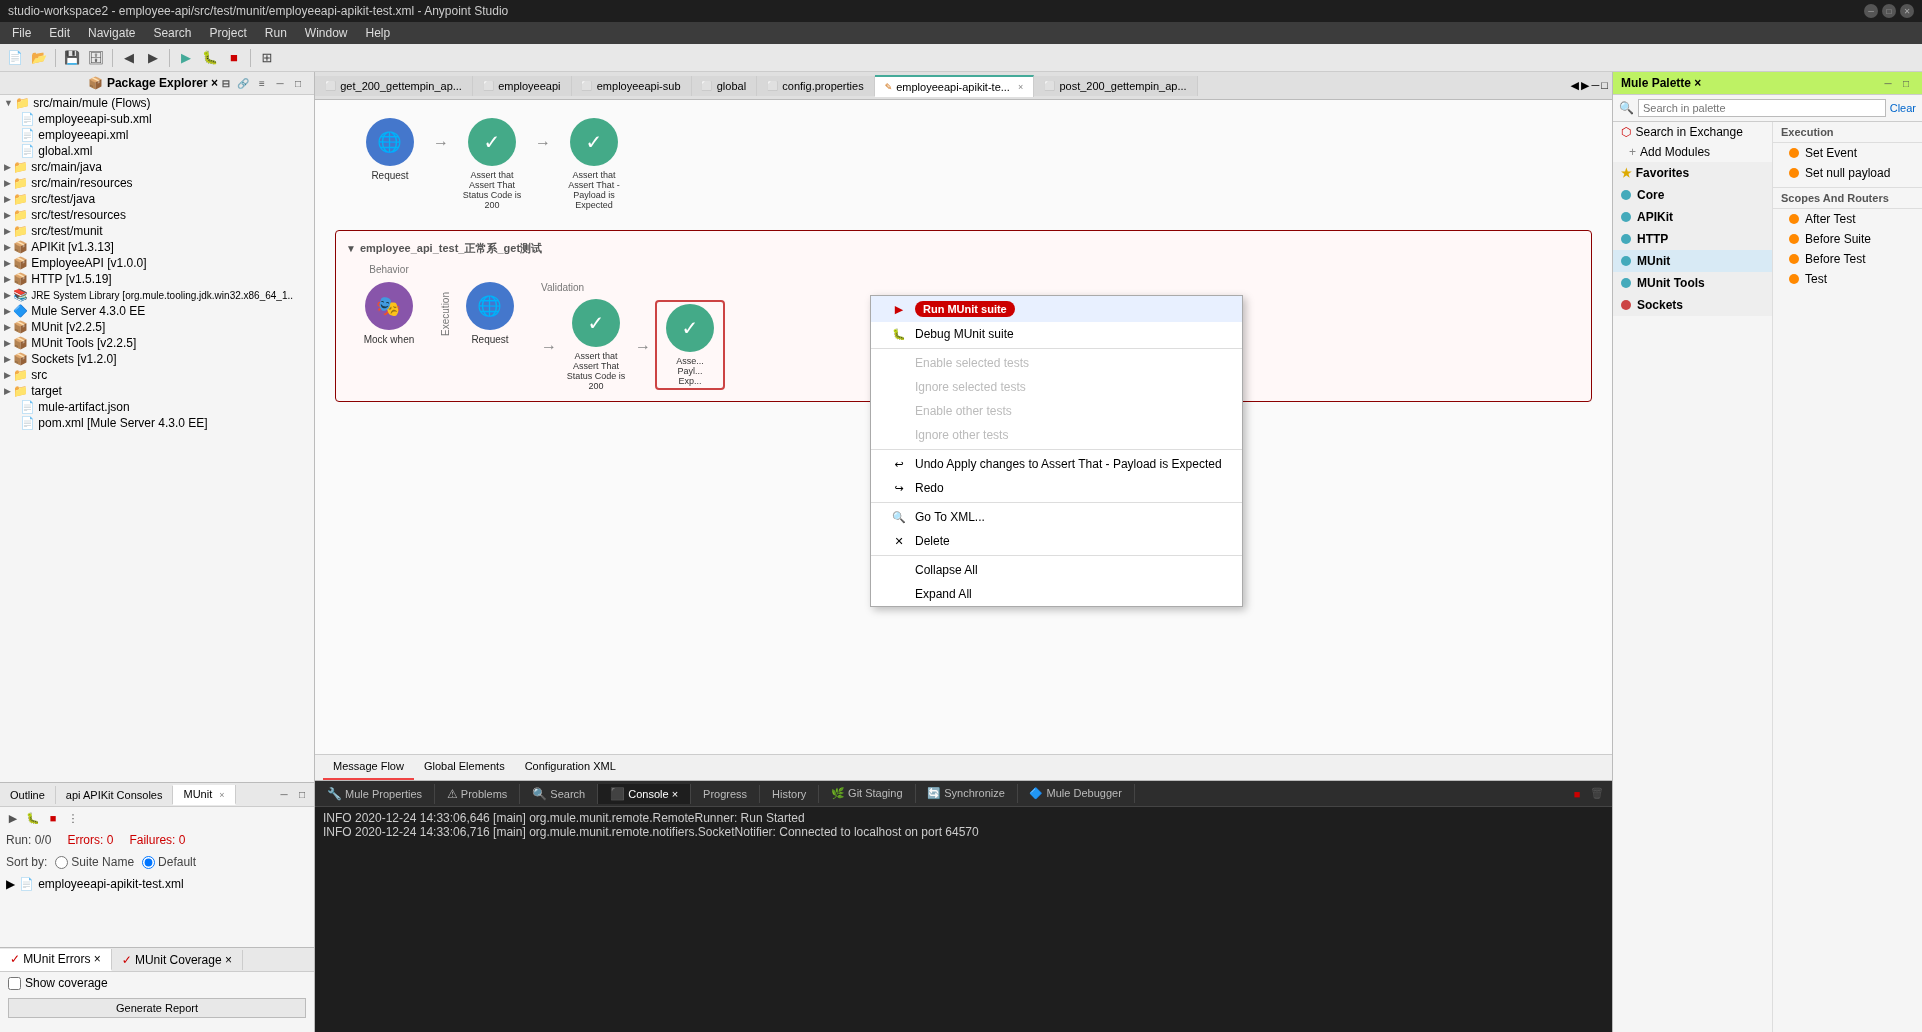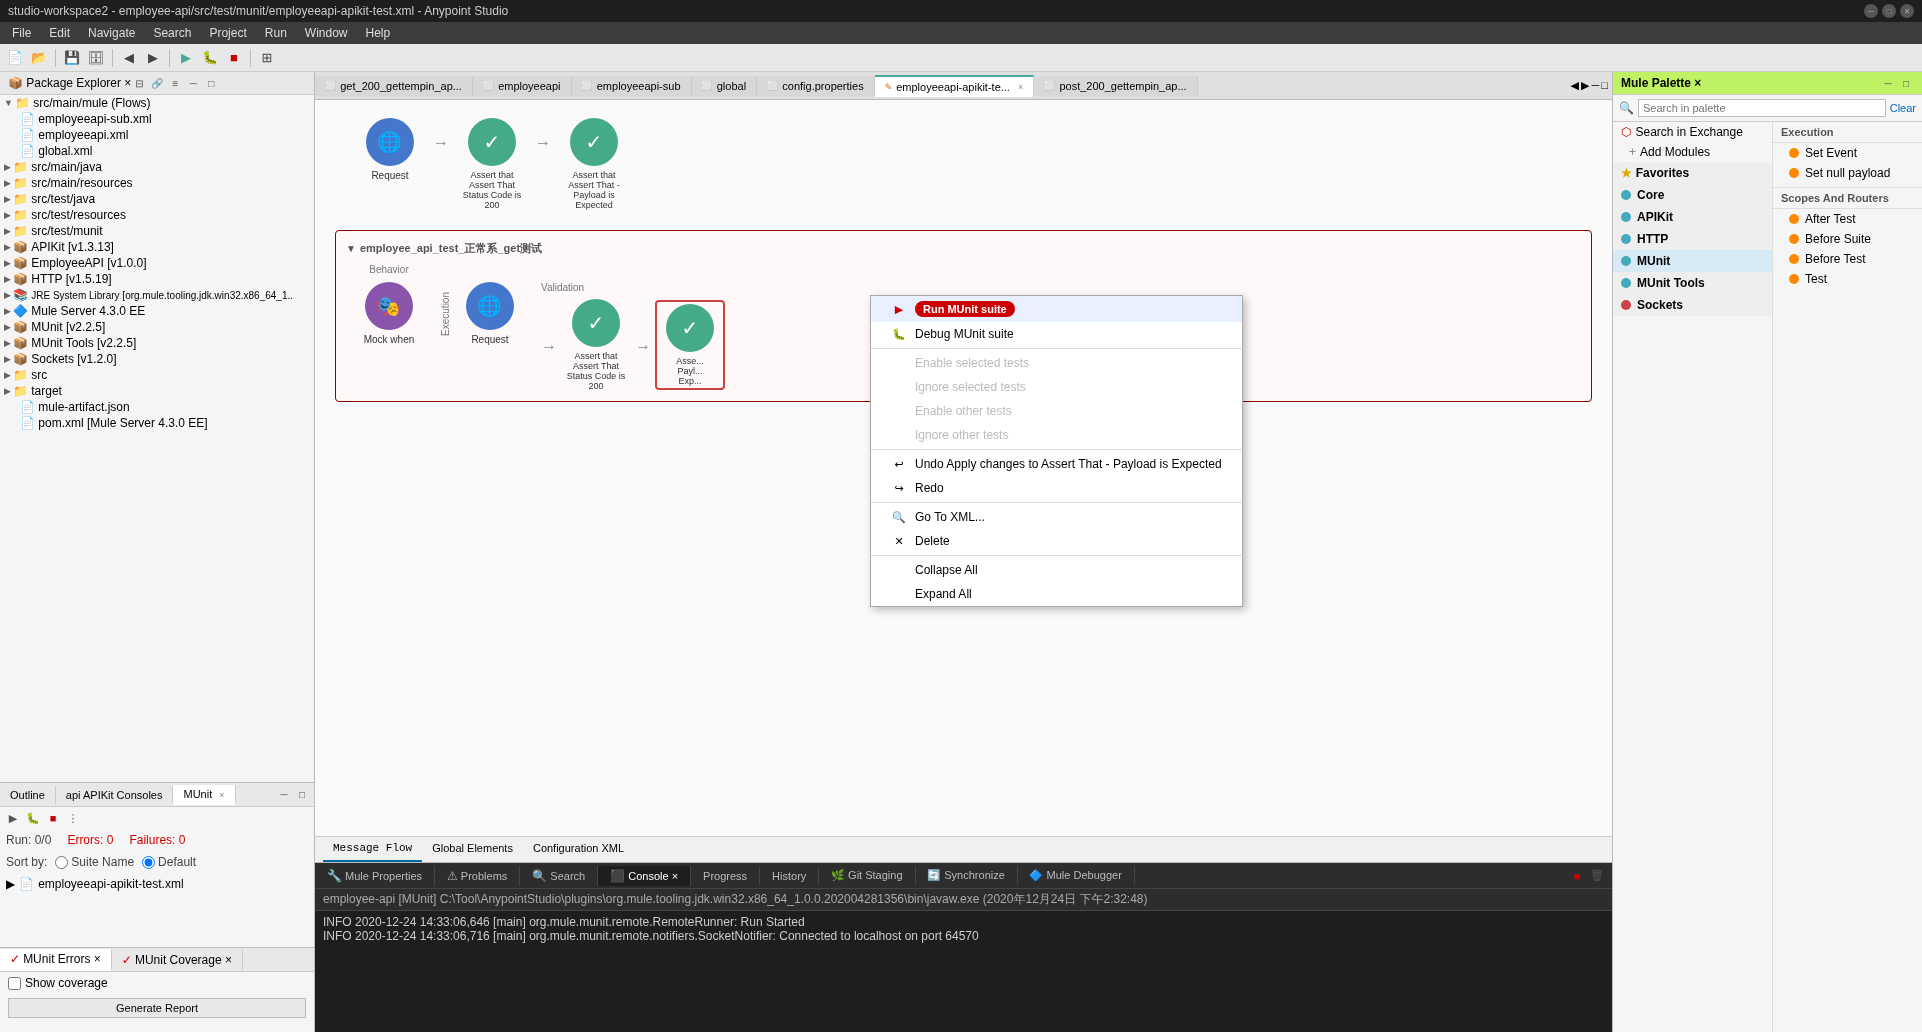--- a/index.html
+++ b/index.html
@@ -68,23 +68,23 @@
       display: flex;
       flex-direction: column;
       min-height: 0;
     }
     .panel-header {
       background: #e8e8e8;
       border-bottom: 1px solid #ccc;
       padding: 3px 8px;
       display: flex;
       align-items: center;
-      justify-content: flex-start;
-      font-size: 11px;
-      font-weight: normal;
+      justify-content: flex-end;
+      font-size: 11px;
+      font-weight: bold;
     }
     .panel-header-btns { display: flex; gap: 2px; }
     .panel-header-btn { width: 16px; height: 16px; cursor: pointer; display: flex; align-items: center; justify-content: center; font-size: 10px; color: #555; }
 
     .tree { overflow-y: auto; flex: 1; font-size: 11px; }
     .tree-item { padding: 1px 4px; cursor: pointer; display: flex; align-items: center; white-space: nowrap; }
     .tree-arrow { margin-right: 2px; font-size: 9px; color: #666; }
     .tab-bar {
       background: #e8e8e8;
       display: flex;
@@ -189,21 +189,21 @@
 
     .test-section {
       border: 1px solid #8b0000;
       background: #fff8f8;
       padding: 6px 10px;
       border-radius: 4px;
     }
 
     
     #bottom-console {
-      height: 170px;
+      height: 252px;
       border-top: 1px solid #bbb;
       display: flex;
       flex-direction: column;
       background: #1e1e1e;
     }
     #console-tabs {
       background: #2d2d2d;
       display: flex;
       align-items: center;
       border-bottom: 1px solid #444;
@@ -239,21 +239,21 @@
 
     
     #flow-bottom-tabs {
       display: flex;
       background: #f0f0f0;
       border-top: 1px solid #ccc;
       padding: 3px 8px 0;
       height: 26px;
     }
     .flow-tab { padding: 2px 10px; cursor: pointer; font-size: 11px; }
-    .flow-tab.active { border-bottom: 2px solid #0369a1; font-family: Liberation Mono, monospace; }
+    .flow-tab.active { border-bottom: 2px solid #ef4444; }
 
     
     #right-panel {
       width: 310px;
       border-left: 1px solid #bbb;
       background: #f5f5f5;
       display: flex;
       flex-direction: column;
     }
     #palette-header {
@@ -734,23 +734,20 @@
         <div class="console-tab">Progress</div>
         <div class="console-tab">History</div>
         <div class="console-tab">🌿 Git Staging</div>
         <div class="console-tab">🔄 Synchronize</div>
         <div class="console-tab">🔷 Mule Debugger</div>
         <div style="margin-left:auto; display:flex; gap:2px; padding:0 6px; align-items:center;">
           <button class="small-btn" style="color:#cc0000">■</button>
           <button class="small-btn">🗑</button>
         </div>
       </div>
-      <div id="console-header-bar">
-        <span>employee-api [MUnit] C:\Tool\AnypointStudio\plugins\org.mule.tooling.jdk.win32.x86_64_1.0.0.202004281356\bin\javaw.exe (2020年12月24日 下午2:32:48)</span>
-      </div>
       <div id="console-content">
         <div>INFO  2020-12-24 14:33:06,646 [main] org.mule.munit.remote.RemoteRunner: Run Started</div>
         <div>INFO  2020-12-24 14:33:06,716 [main] org.mule.munit.remote.notifiers.SocketNotifier: Connected to localhost on port 64570</div>
       </div>
     </div>
   </div>
 
   <div id="right-panel">
     <div id="palette-header">
       <span>Mule Palette ×</span>

